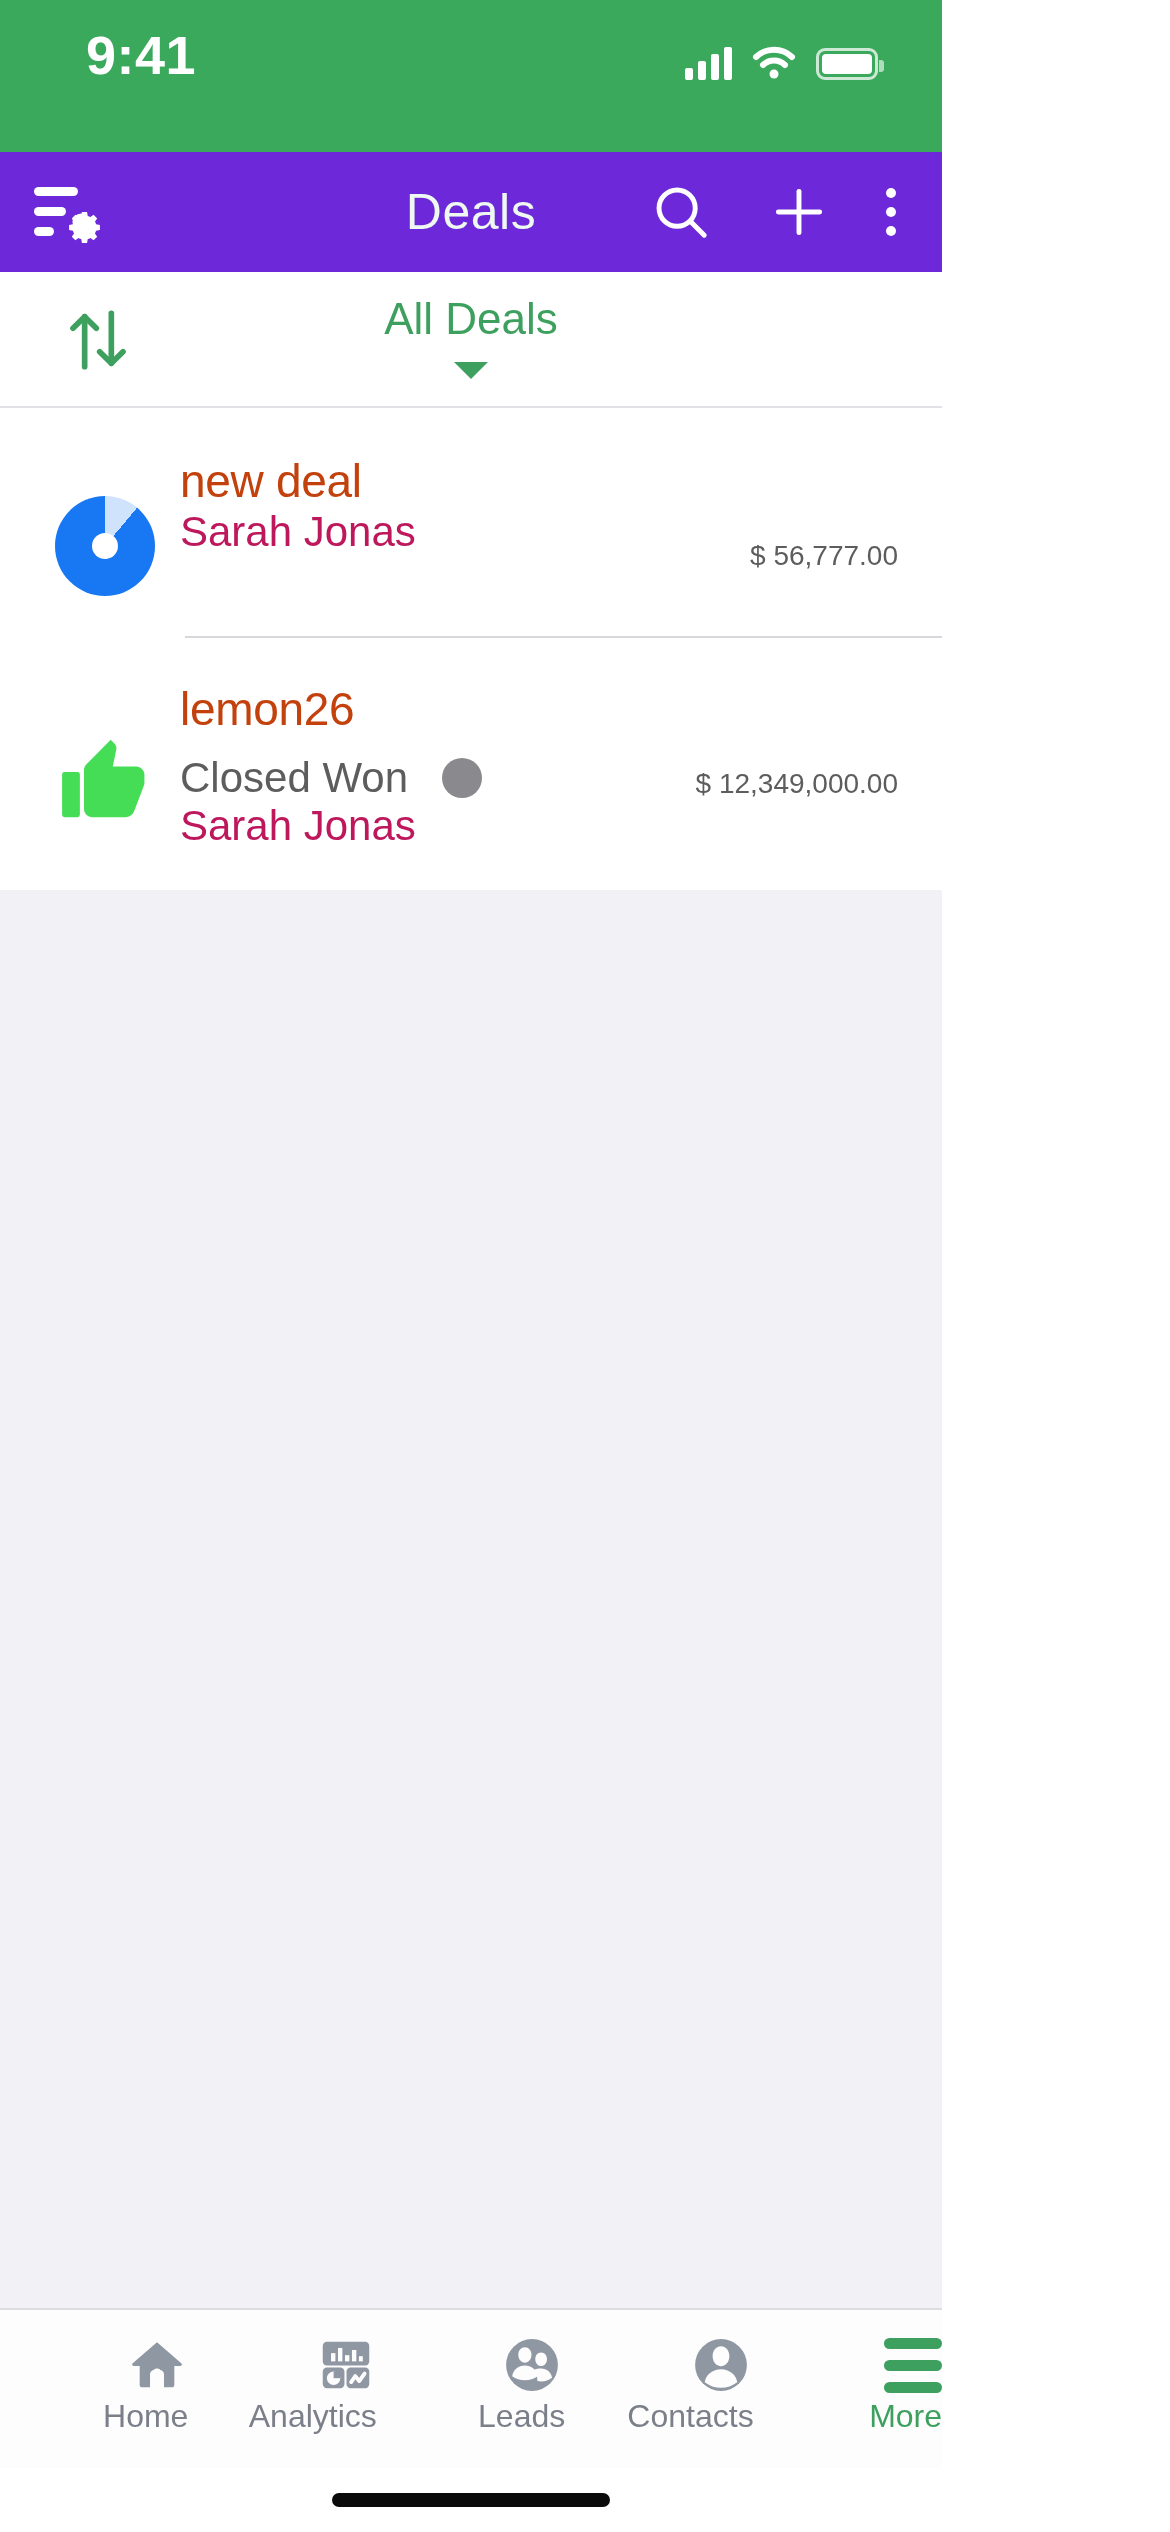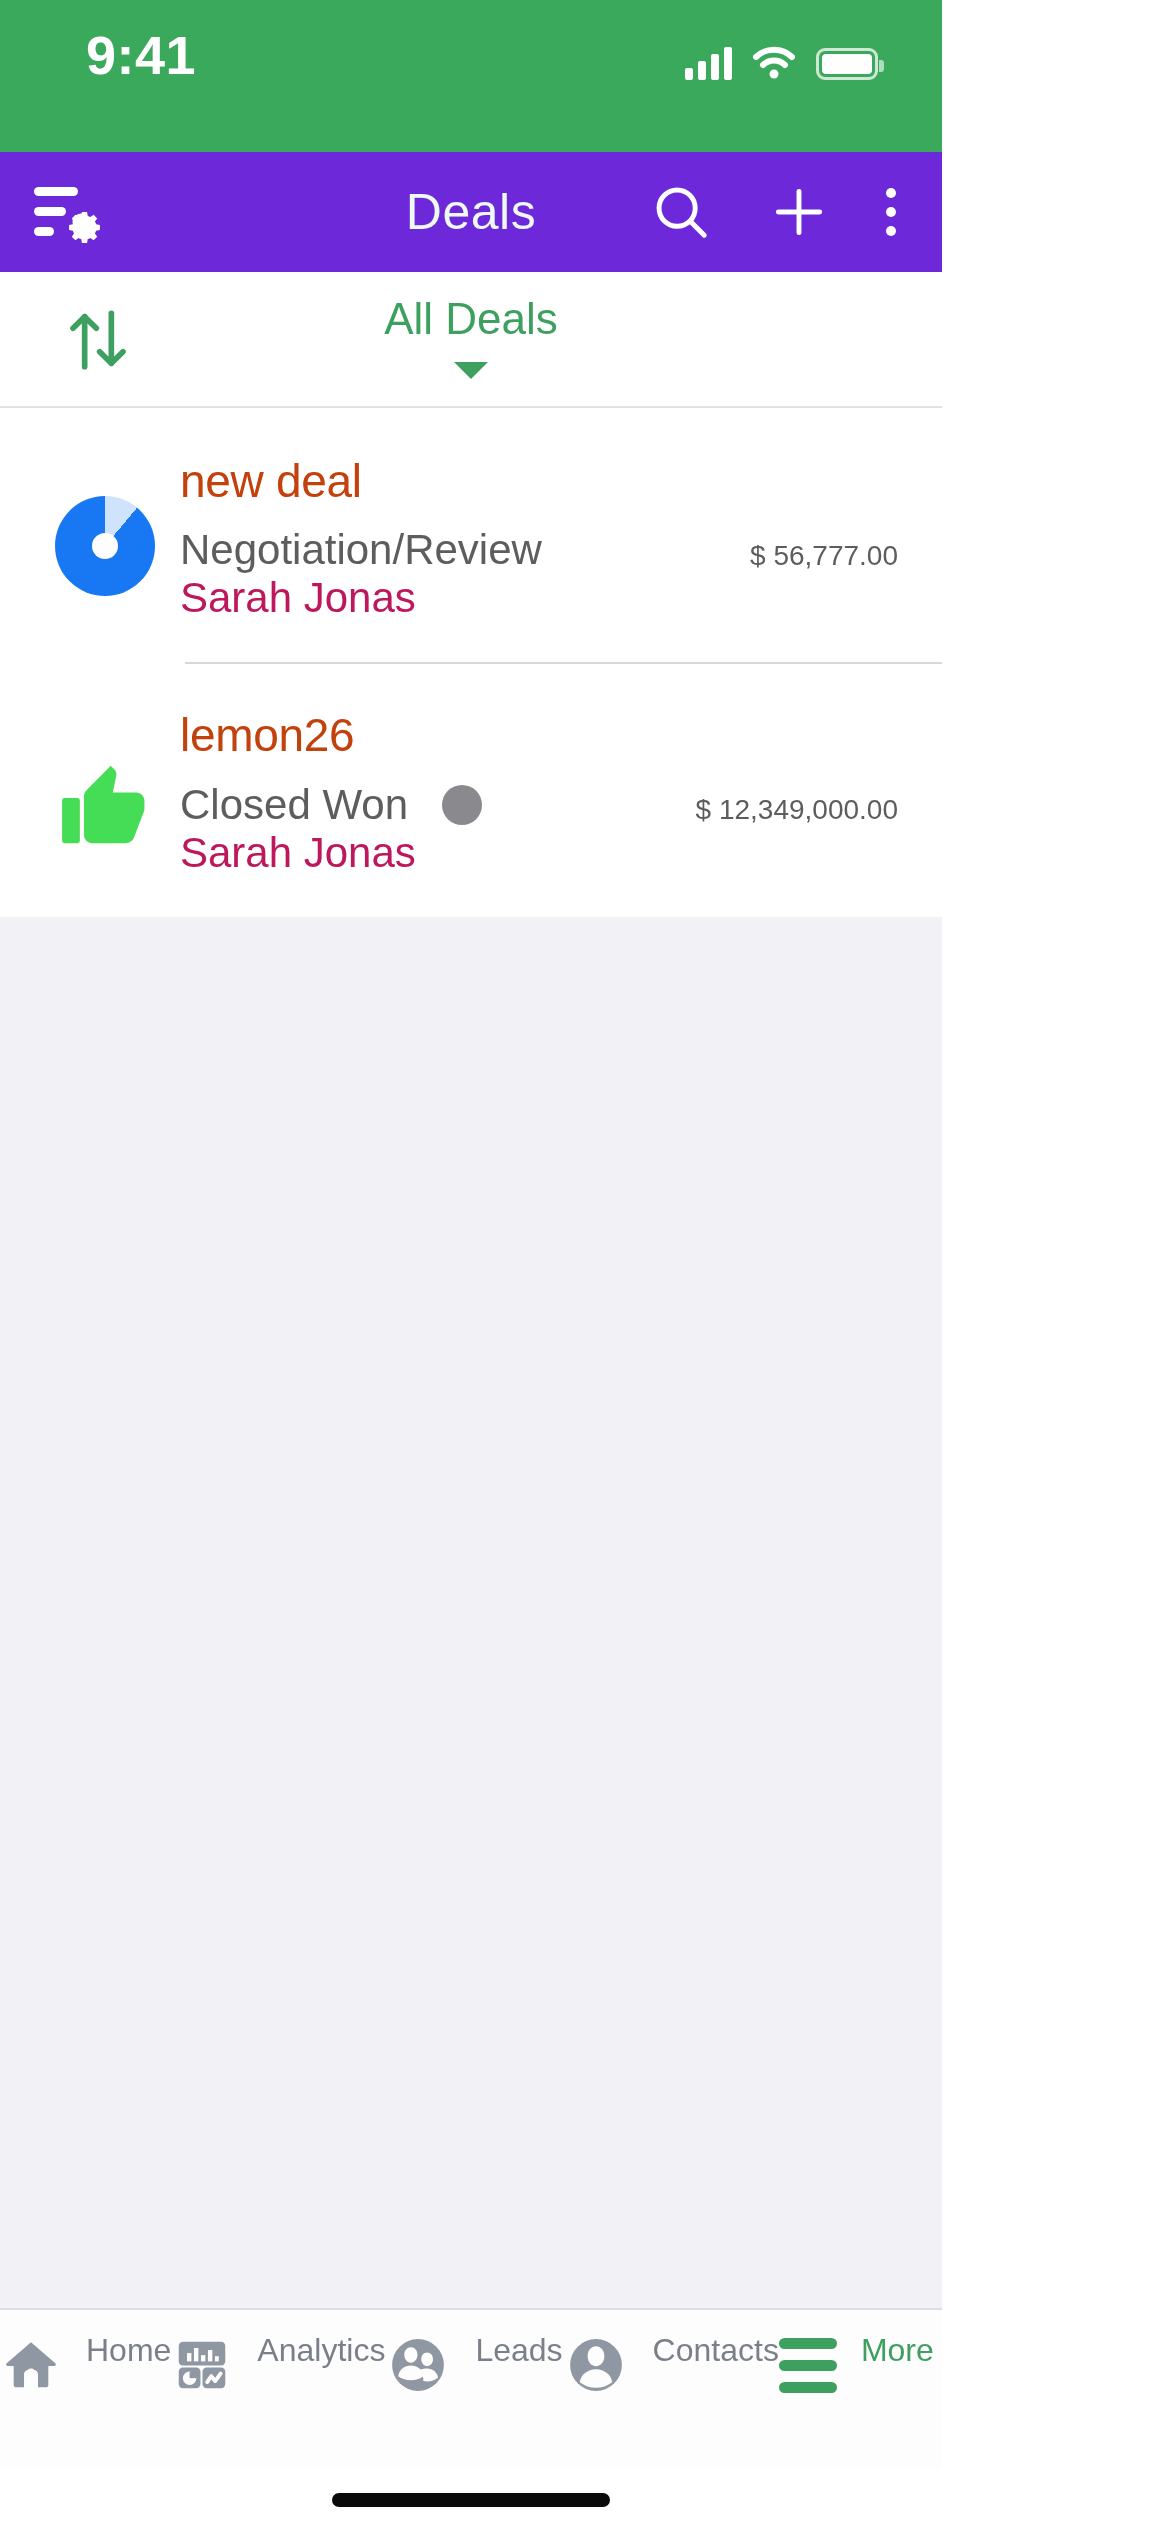--- a/index.html
+++ b/index.html
@@ -104,21 +104,21 @@
     margin:-13px 0 0 -13px; background:#fff; border-radius:50%; }
 
   
   .filler { flex:1 1 auto; background:#f1f1f6; }
 
   
   .tabbar {
     flex:0 0 auto; height:160px; background:#fdfdfd; border-top:2px solid #dcdce1;
     display:flex; align-items:flex-start; padding-top:22px;
   }
-  .tab { flex:1 1 0; display:flex; flex-direction:row; align-items:flex-start; gap:24px; }
+  .tab { flex:1 1 0; display:flex; flex-direction:column; align-items:flex-end; gap:0; }
   .tab-label { font-size:32px; color:#7b7f89; }
   .tab.active .tab-label { color:#3ea05f; }
   .tab-ico { height:66px; display:flex; align-items:center; justify-content:center; }
   .hamburger { display:flex; flex-direction:column; gap:11px; }
   .hamburger i { display:block; width:58px; height:11px; border-radius:6px; background:#3ea05f; }
 
   
   .homebar { flex:0 0 auto; height:64px; background:#fff; display:flex; align-items:center; justify-content:center; }
   .homebar div { width:278px; height:14px; border-radius:9px; background:#0a0a0a; }
 </style>
@@ -203,23 +203,20 @@
   </div>
 
   <div class="list">
 
     <div class="deal-row">
       <div class="deal-icon">
         <div class="pie"></div>
       </div>
       <div class="deal-main">
         <div class="deal-title">new deal</div>
-        <div class="deal-sub">
-          <span class="deal-stage">Negotiation/Review</span>
-        </div>
         <div class="deal-owner">Sarah Jonas</div>
       </div>
       <div class="deal-amount">$ 56,777.00</div>
     </div>
 
     <div class="deal-row">
       <div class="deal-icon">
         <svg width="104" height="104" viewBox="0 0 24 24">
           <path fill="#44dd55" d="M9.6 21.5h7.1c.9 0 1.7-.55 2.02-1.38l2.28-5.98c.06-.17.1-.35.1-.54v-1.9c0-1.04-.86-1.9-1.9-1.9h-5.4l.82-3.95.02-.28c0-.39-.16-.75-.42-1.01l-.9-.9-5.6 5.64c-.35.34-.56.82-.56 1.34v9.0c0 1.03.86 1.86 1.9 1.86z"></path>
           <rect x="2.1" y="11.1" width="4.1" height="10.4" rx="0.55" fill="#44dd55"></rect>

